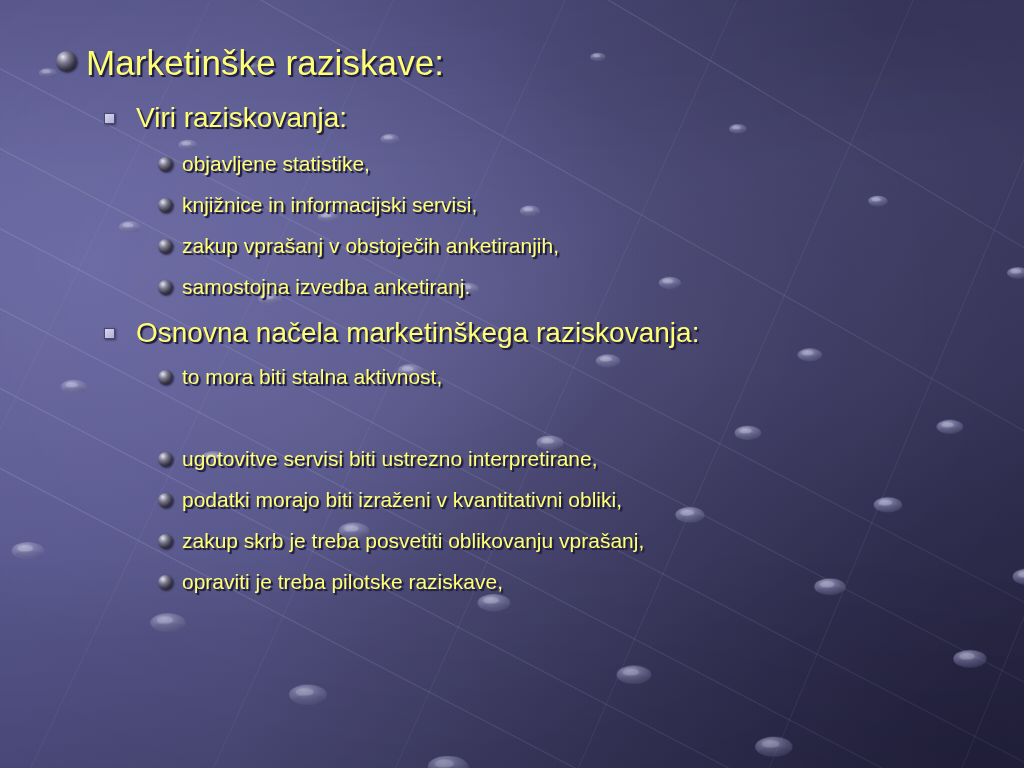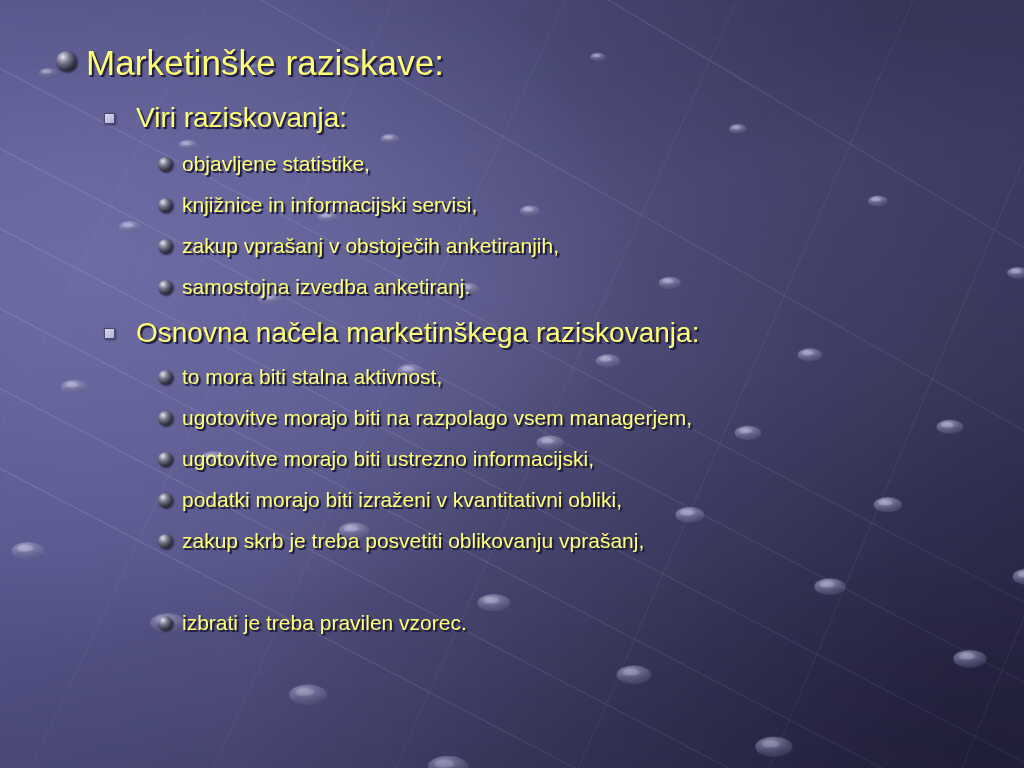--- a/index.html
+++ b/index.html
@@ -278,45 +278,39 @@
       </span>
       <span class="txt">Osnovna načela marketinškega raziskovanja:</span>
     </div>
 
     <div class="row lvl3" style="top:363px;">
       <span class="bullet-wrap">
           <span class="ball ball-sm"></span>
         </span>
       <span class="txt">to mora biti stalna aktivnost,</span>
     </div>
-    <div class="row lvl3" style="top:404px;">
-      <span class="bullet-wrap">
-          <span class="ball ball-sm"></span>
-        </span>
-      <span class="txt">ugotovitve morajo biti na razpolago vsem managerjem,</span>
-    </div>
     <div class="row lvl3" style="top:445px;">
       <span class="bullet-wrap">
           <span class="ball ball-sm"></span>
         </span>
-      <span class="txt">ugotovitve morajo biti ustrezno informacijski,</span>
+      <span class="txt">ugotovitve servisi biti ustrezno interpretirane,</span>
     </div>
     <div class="row lvl3" style="top:486px;">
       <span class="bullet-wrap">
           <span class="ball ball-sm"></span>
         </span>
       <span class="txt">podatki morajo biti izraženi v kvantitativni obliki,</span>
     </div>
     <div class="row lvl3" style="top:527px;">
       <span class="bullet-wrap">
           <span class="ball ball-sm"></span>
         </span>
       <span class="txt">zakup skrb je treba posvetiti oblikovanju vprašanj,</span>
     </div>
-    <div class="row lvl3" style="top:609px;">
-      <span class="bullet-wrap">
-          <span class="ball ball-sm"></span>
-        </span>
-      <span class="txt">izbrati je treba pravilen vzorec.</span>
+    <div class="row lvl3" style="top:568px;">
+      <span class="bullet-wrap">
+          <span class="ball ball-sm"></span>
+        </span>
+      <span class="txt">opraviti je treba pilotske raziskave,</span>
     </div>
 
   </div>
 </div>
 
 </body></html>

